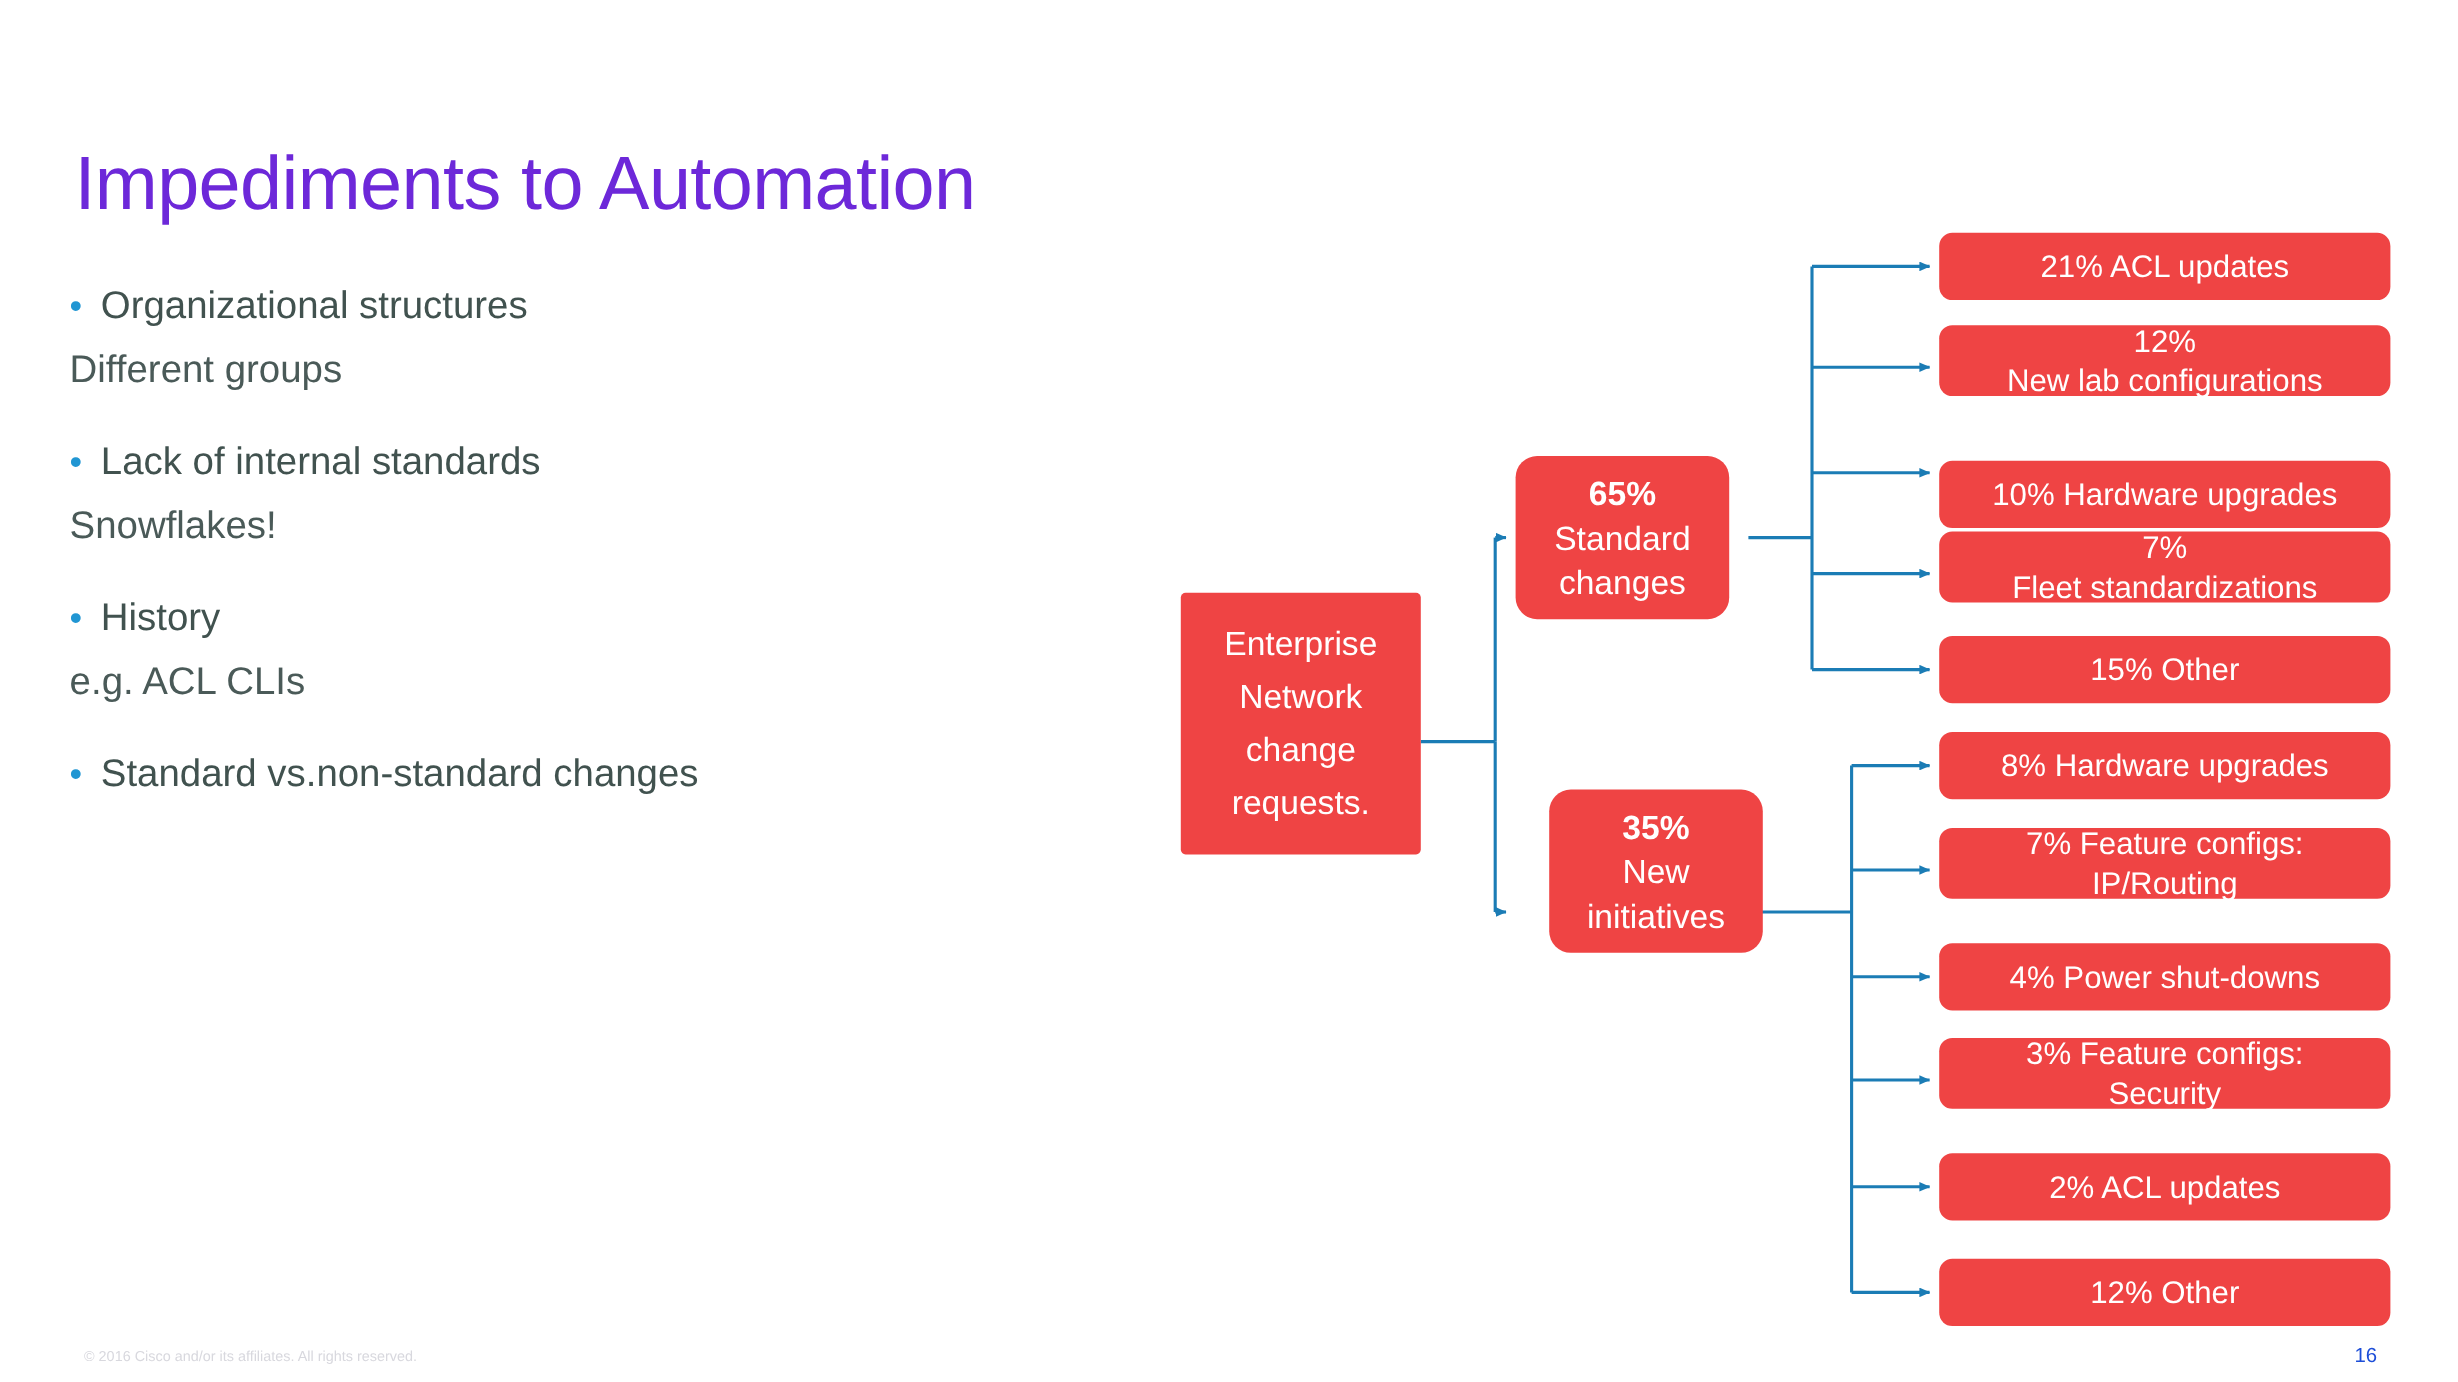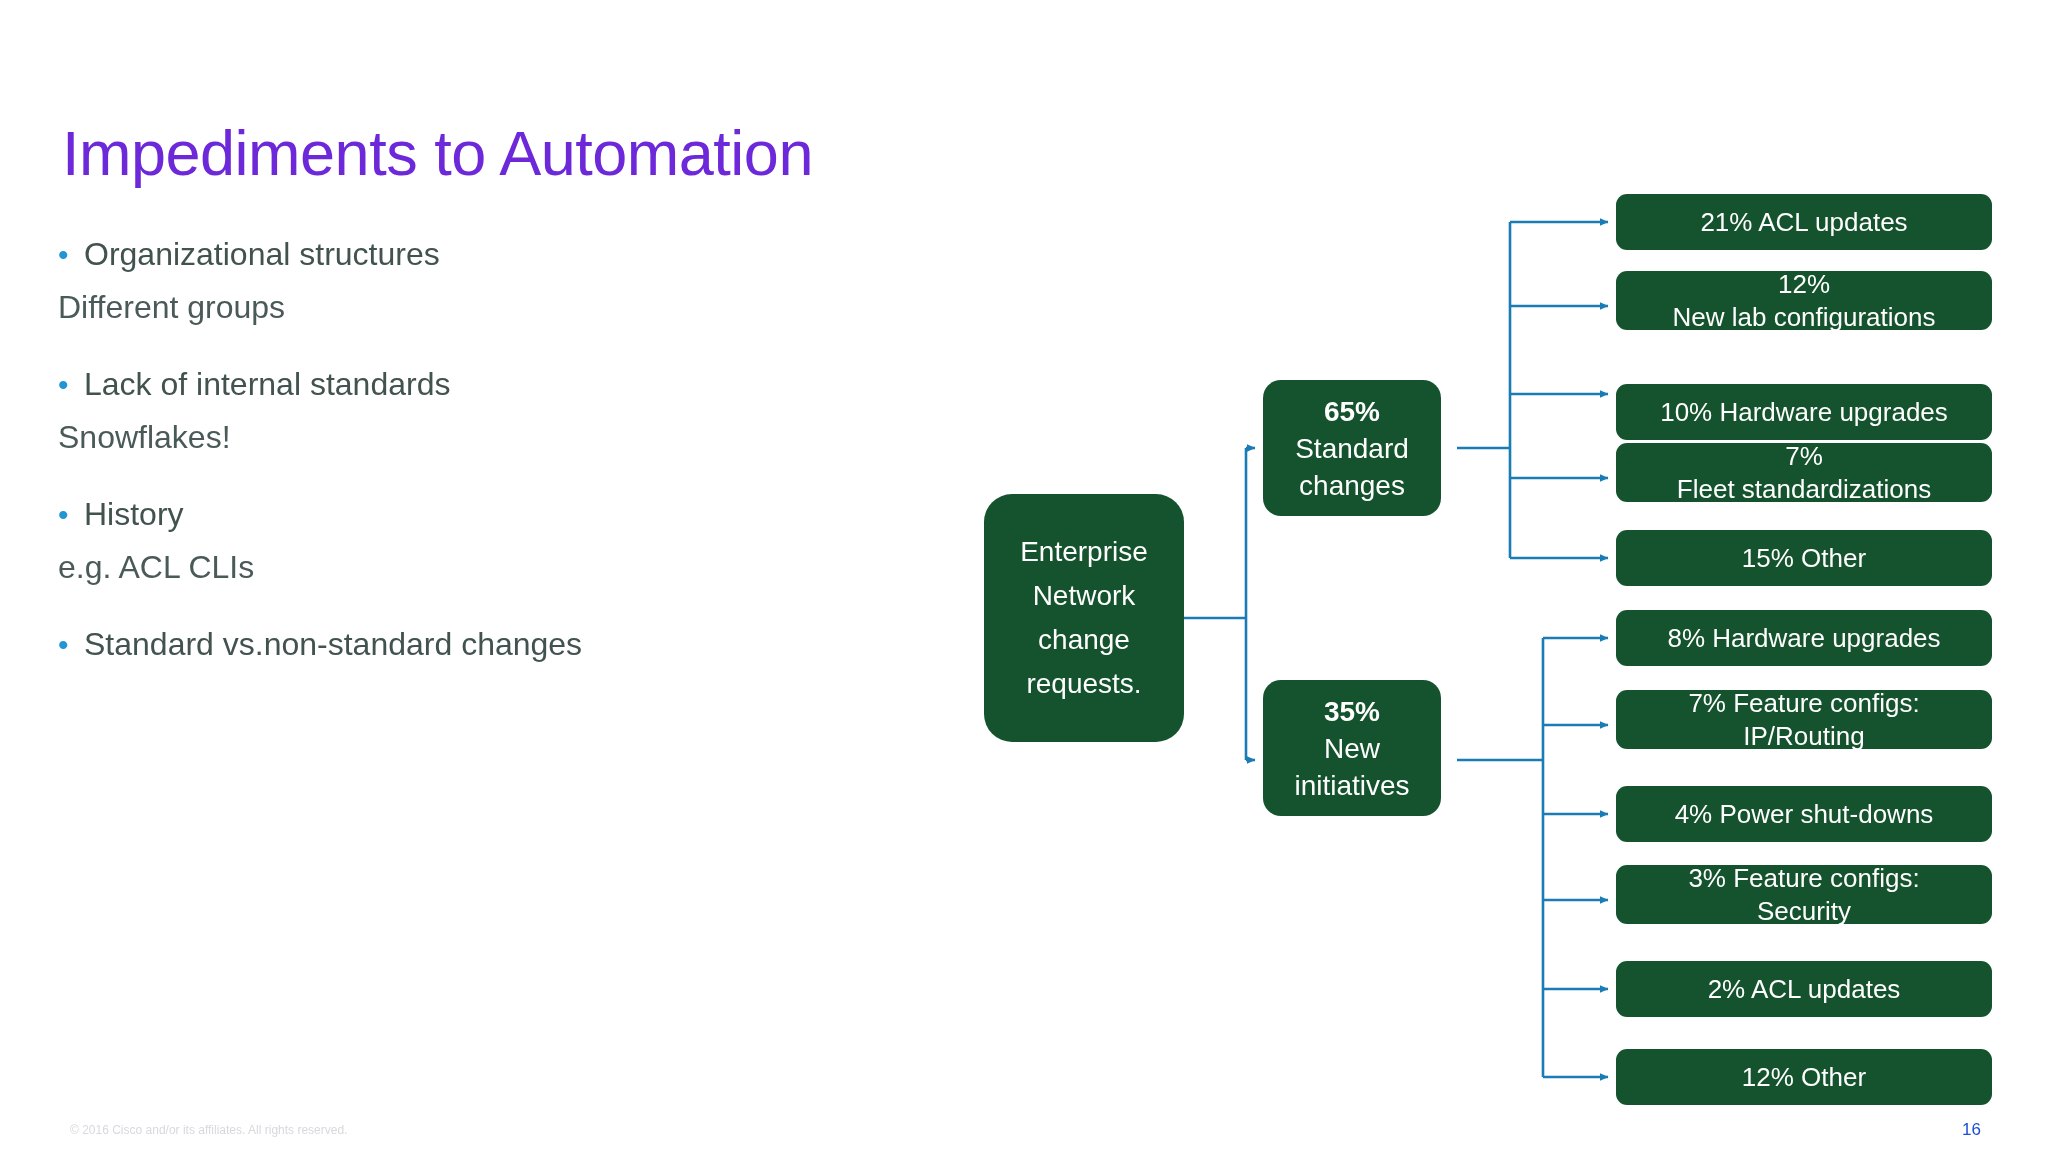--- a/index.html
+++ b/index.html
@@ -70,54 +70,54 @@
     left: 0;
     top: 0;
     width: 2048px;
     height: 1152px;
     pointer-events: none;
   }
   #diagram svg { position: absolute; left: 0; top: 0; }
 
   .node {
     position: absolute;
-    background: #14532d;
+    background: #ef4444;
     color: #ffffff;
     border-radius: 14px;
     display: flex;
     flex-direction: column;
     align-items: center;
     justify-content: center;
     text-align: center;
     font-size: 27px;
     line-height: 35px;
     box-sizing: border-box;
     pointer-events: auto;
   }
   .node .pct-bold { font-weight: bold; }
 
   #node-root {
     left: 984px;
     top: 494px;
     width: 200px;
-    height: 248px;
-    border-radius: 28px;
+    height: 218px;
+    border-radius: 4px;
     font-size: 28px;
     line-height: 44px;
   }
   .node-mid {
     left: 1263px;
     width: 178px;
     height: 136px;
     border-radius: 18px;
     font-size: 28px;
     line-height: 37px;
   }
   #node-mid-0 { top: 380px; }
-  #node-mid-1 { top: 680px; }
+  #node-mid-1 { top: 658px; margin-left: 28px; }
 
   .node-leaf {
     left: 1616px;
     width: 376px;
     height: 56px;
     border-radius: 11px;
     font-size: 26px;
     line-height: 33px;
   }
   .node-leaf.two-line { height: 59px; }

